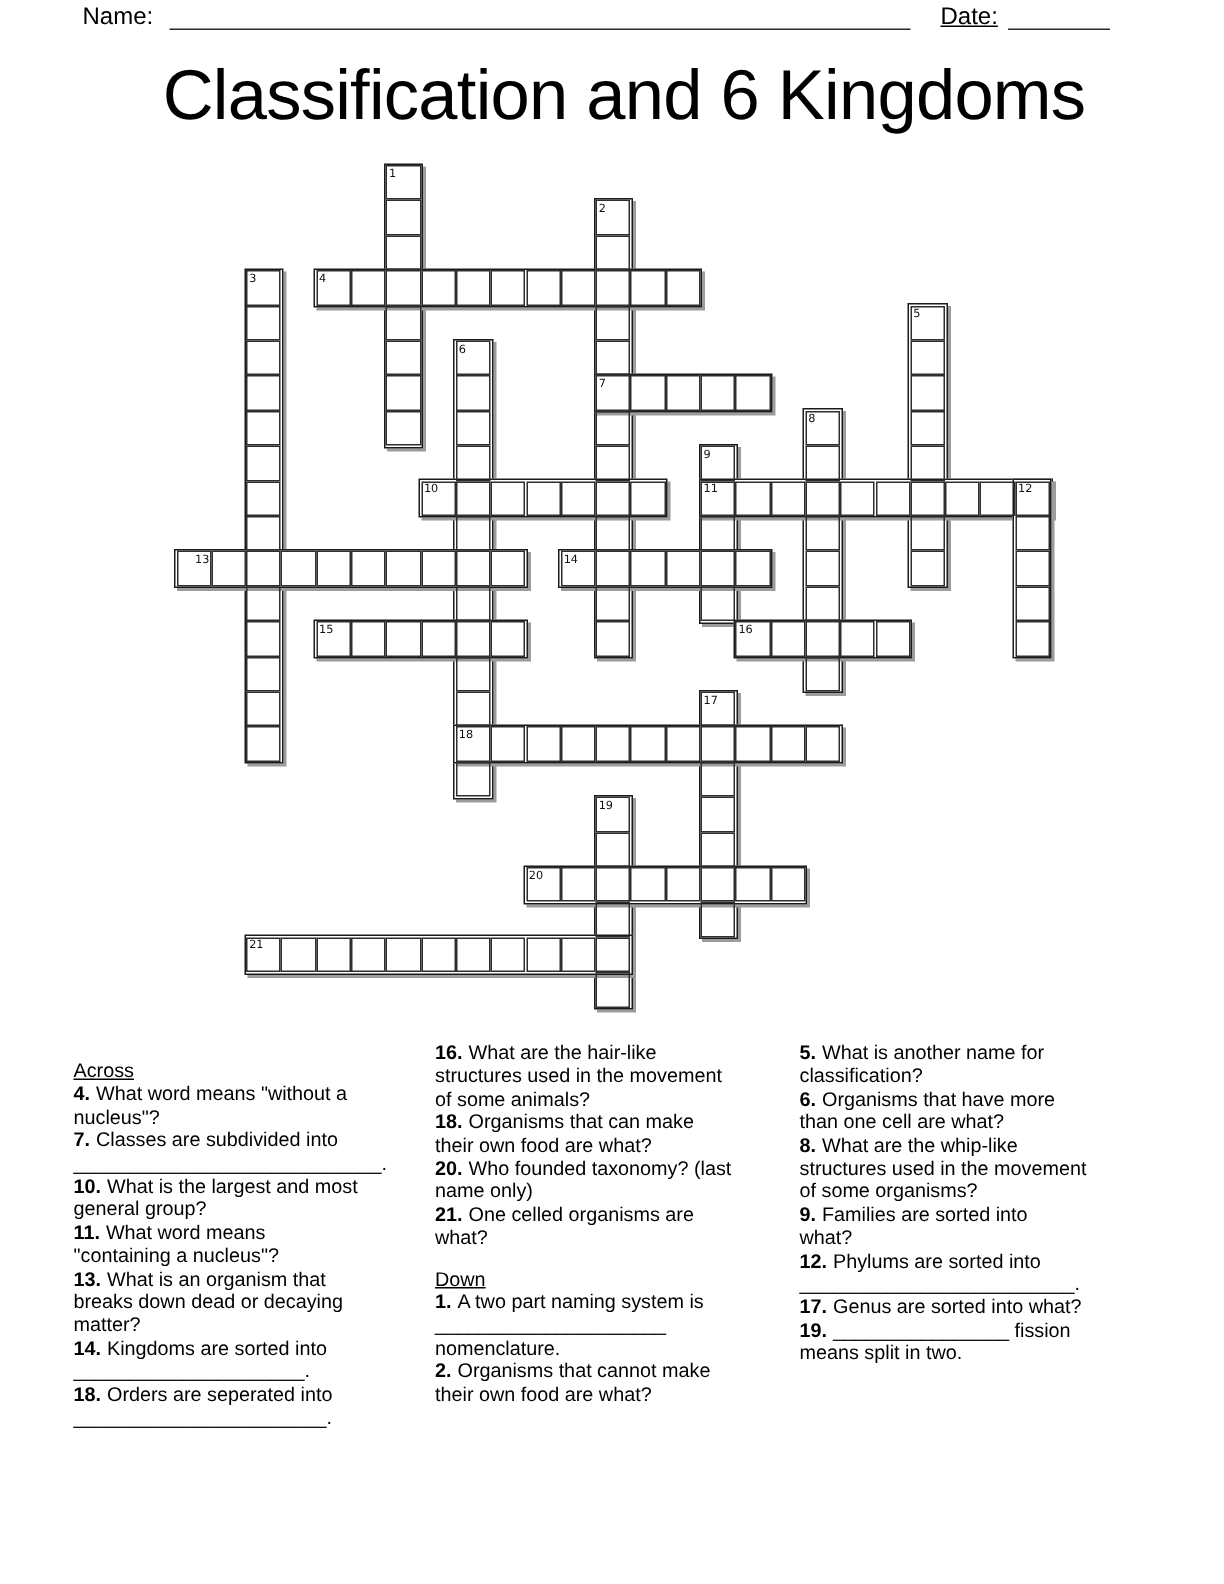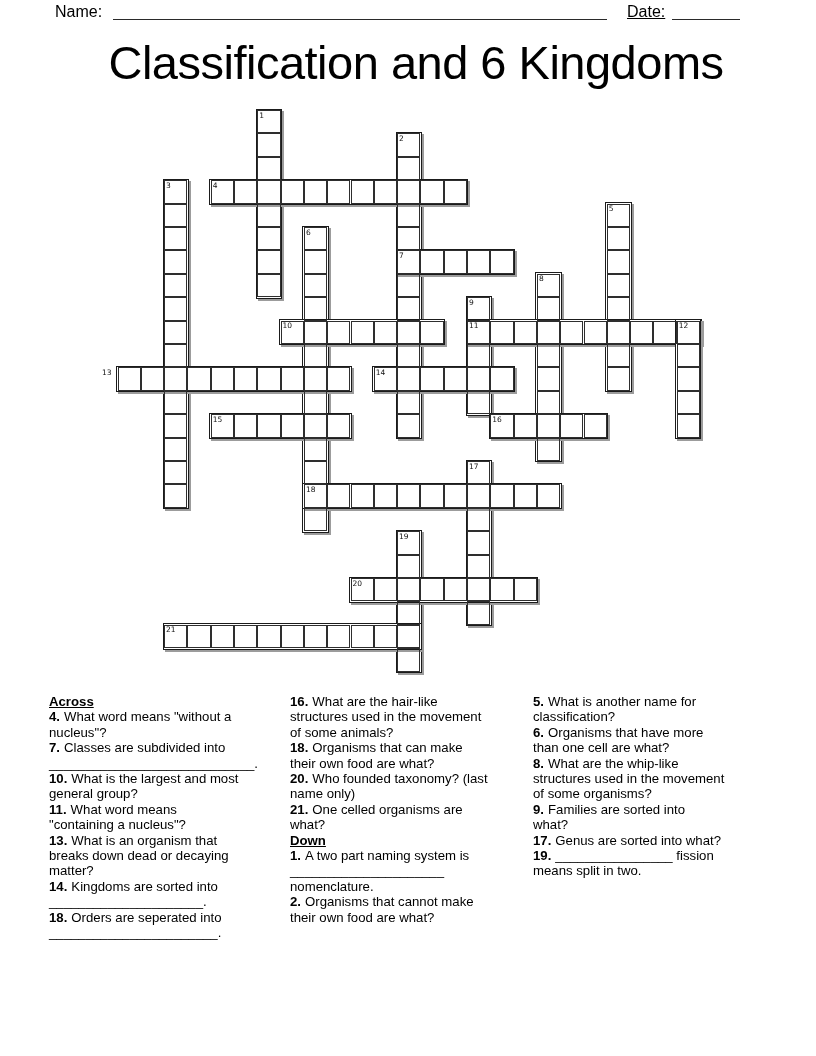--- a/index.html
+++ b/index.html
@@ -25,21 +25,21 @@
   .cellnum{
     position:absolute;z-index:3;font-size:7.5px;line-height:8px;
     font-family:"DejaVu Sans",sans-serif;color:#111;
   }
   .clue-col{
     position:absolute;top:694px;width:238px;
     font-size:13.2px;line-height:15.4px;
   }
   .clue{white-space:pre-wrap;}
   .cnum{font-weight:700;margin-right:4px;}
-  .clue-head{font-weight:700;text-decoration:underline;}
+  .clue-head{font-weight:400;text-decoration:underline;margin-top:12px;}
 </style>
 </head>
 <body>
 
 <div class="page">
 
   <span class="hdr-label" style="left:55px;">Name:</span>
   <span class="hdr-line" style="left:113px;width:494px;"></span>
   <span class="hdr-label" style="left:627px;text-decoration:underline;">Date:</span>
   <span class="hdr-line" style="left:672px;width:68px;"></span>
@@ -230,21 +230,21 @@
       <div class="cellnum" style="left: 166.1px; top: 181.7px;">3</div>
       <div class="cellnum" style="left: 212.7px; top: 181.7px;">4</div>
       <div class="cellnum" style="left: 608.8px; top: 205.1px;">5</div>
       <div class="cellnum" style="left: 305.9px; top: 228.5px;">6</div>
       <div class="cellnum" style="left: 399.1px; top: 251.9px;">7</div>
       <div class="cellnum" style="left: 538.9px; top: 275.3px;">8</div>
       <div class="cellnum" style="left: 469px; top: 298.7px;">9</div>
       <div class="cellnum" style="left: 282.6px; top: 322.1px;">10</div>
       <div class="cellnum" style="left: 469px; top: 322.1px;">11</div>
       <div class="cellnum" style="left: 678.7px; top: 322.1px;">12</div>
-      <div class="cellnum" style="left: 102px; top: 368.9px;">13</div>
+      <div class="cellnum" style="left: 130px; top: 368.9px;">13</div>
       <div class="cellnum" style="left: 375.8px; top: 368.9px;">14</div>
       <div class="cellnum" style="left: 212.7px; top: 415.7px;">15</div>
       <div class="cellnum" style="left: 492.3px; top: 415.7px;">16</div>
       <div class="cellnum" style="left: 469px; top: 462.5px;">17</div>
       <div class="cellnum" style="left: 305.9px; top: 485.9px;">18</div>
       <div class="cellnum" style="left: 399.1px; top: 532.7px;">19</div>
       <div class="cellnum" style="left: 352.5px; top: 579.5px;">20</div>
       <div class="cellnum" style="left: 166.1px; top: 626.3px;">21</div>
     </div>
 
@@ -286,18 +286,20 @@
   <div class="clue-col" style="left:533px;">
       <div class="clue"><span class="cnum">5.</span><span class="ctext">What is another name for
 classification?</span></div>
       <div class="clue"><span class="cnum">6.</span><span class="ctext">Organisms that have more
 than one cell are what?</span></div>
       <div class="clue"><span class="cnum">8.</span><span class="ctext">What are the whip-like
 structures used in the movement
 of some organisms?</span></div>
       <div class="clue"><span class="cnum">9.</span><span class="ctext">Families are sorted into
 what?</span></div>
+      <div class="clue"><span class="cnum">12.</span><span class="ctext">Phylums are sorted into
+_________________________.</span></div>
       <div class="clue"><span class="cnum">17.</span><span class="ctext">Genus are sorted into what?</span></div>
       <div class="clue"><span class="cnum">19.</span><span class="ctext">________________ fission
 means split in two.</span></div>
     </div>
 
 </div>
 
 </body></html>

